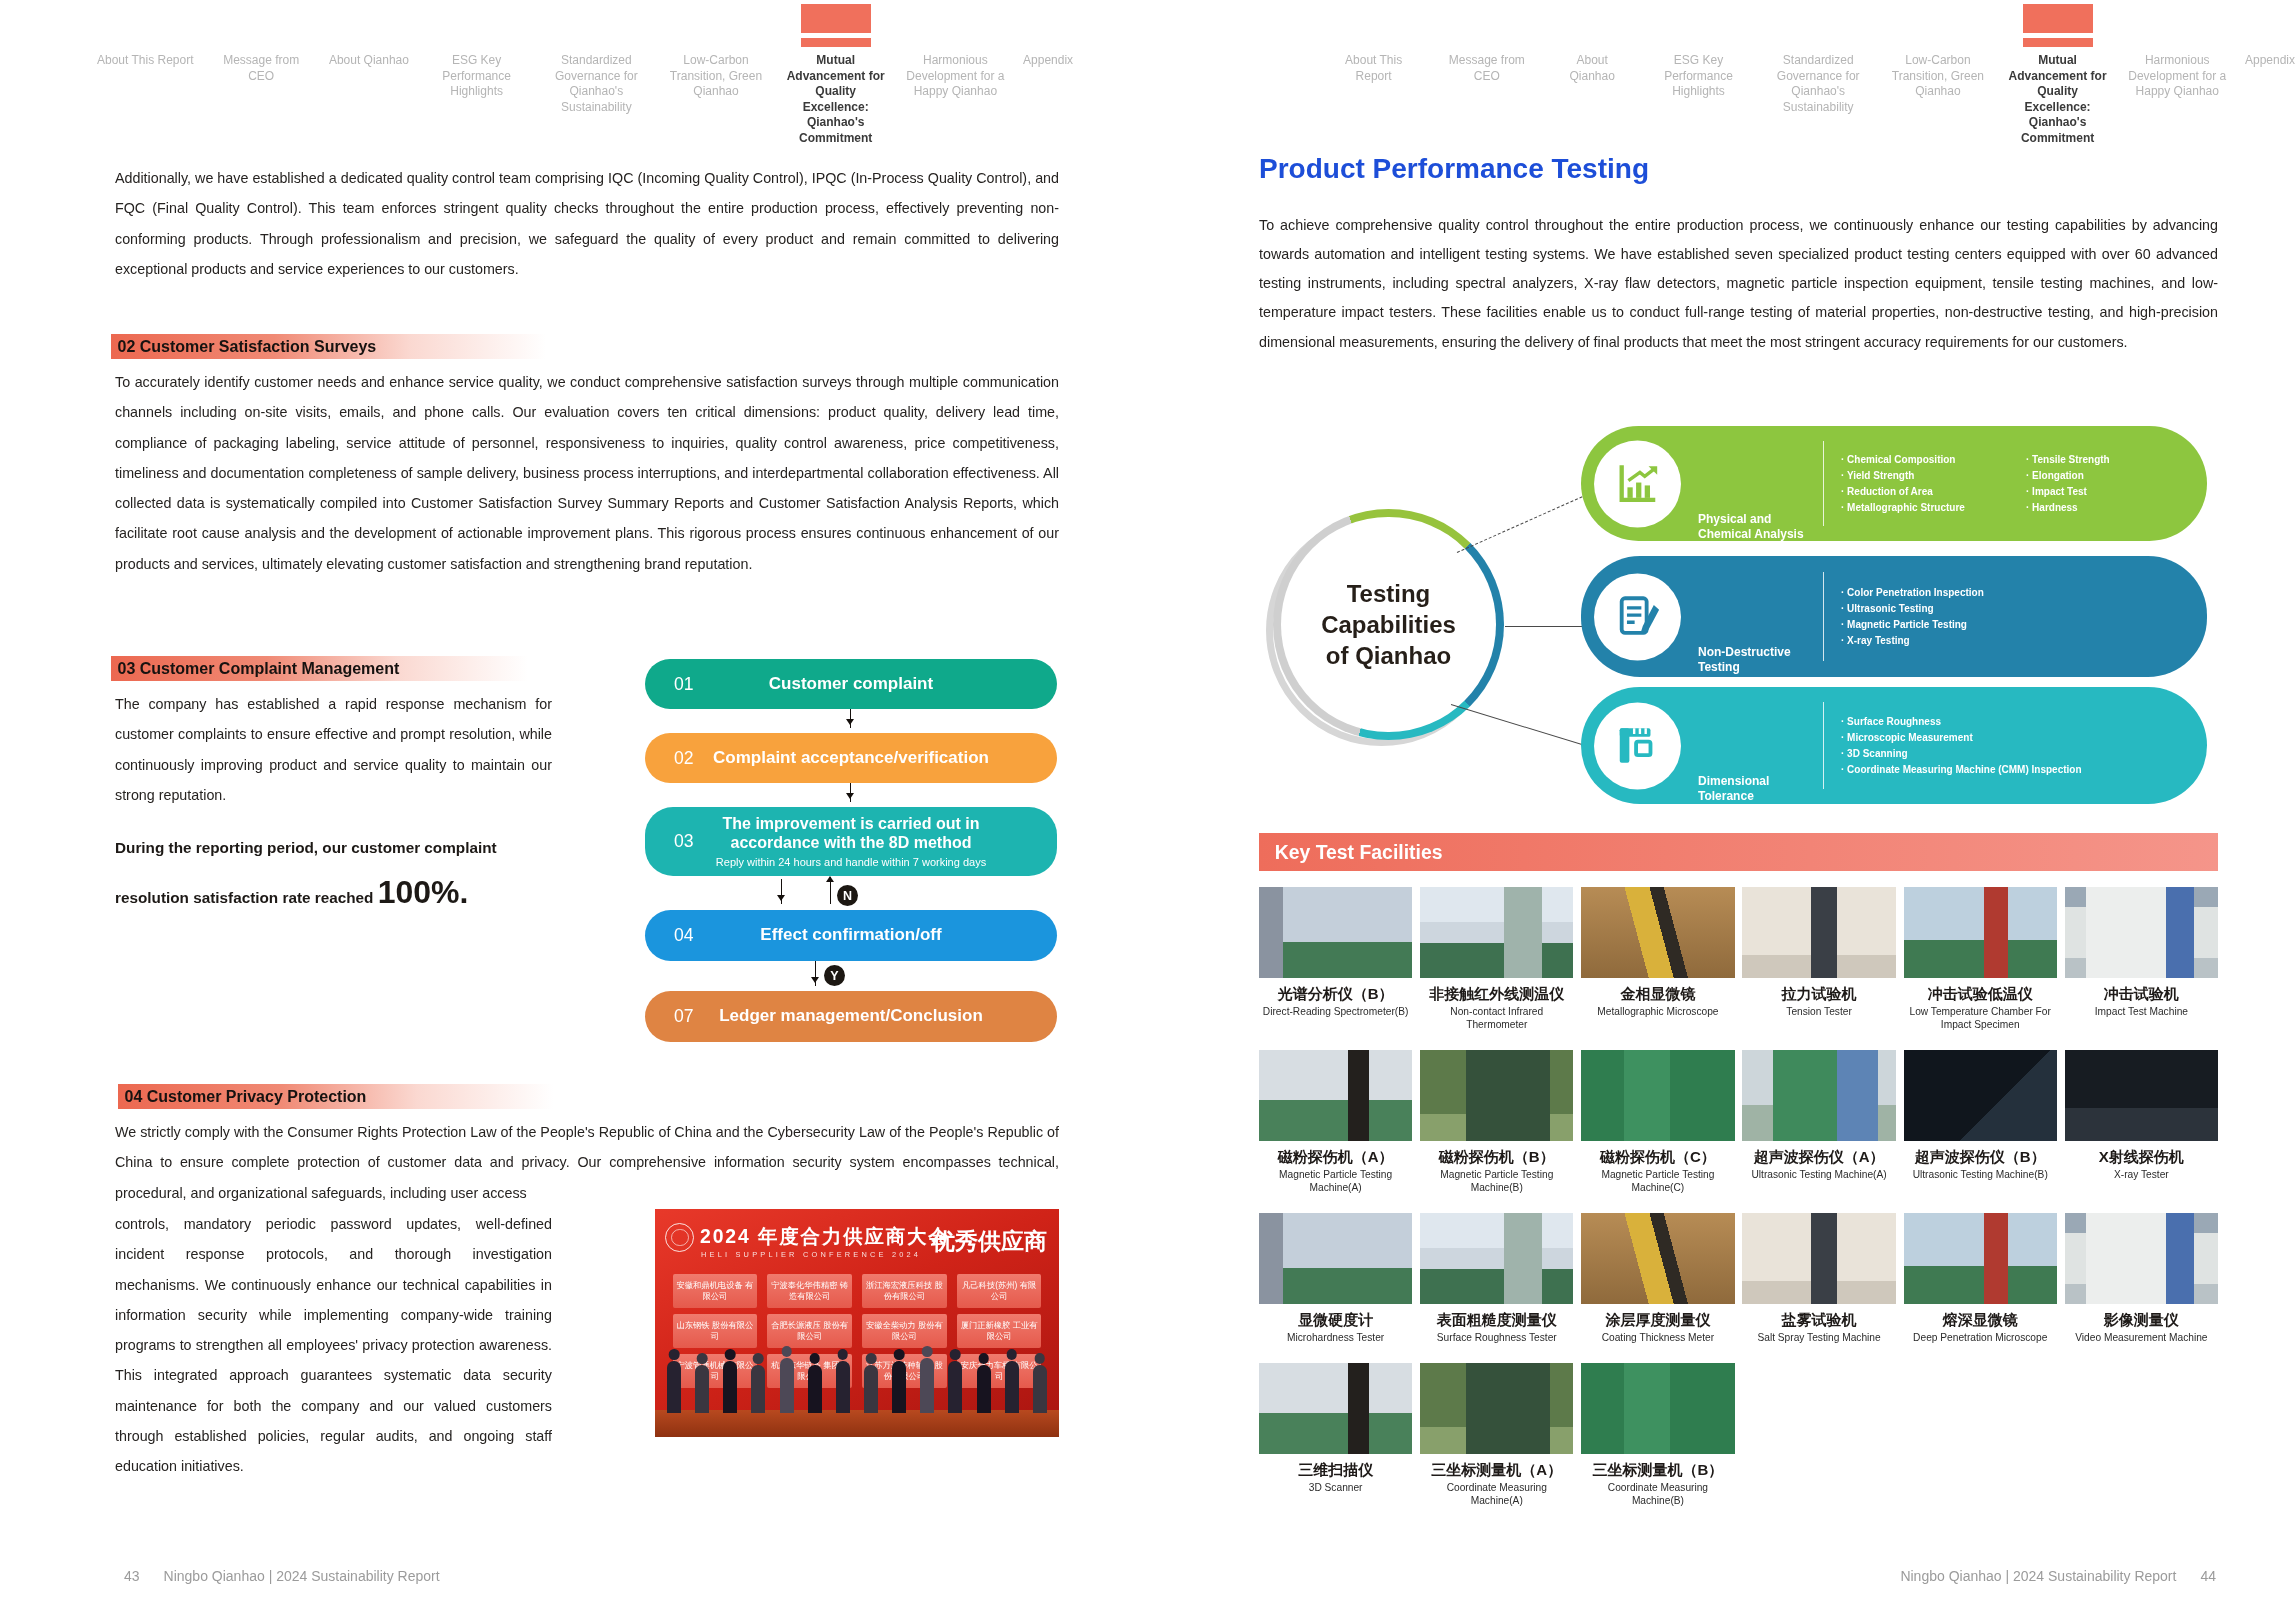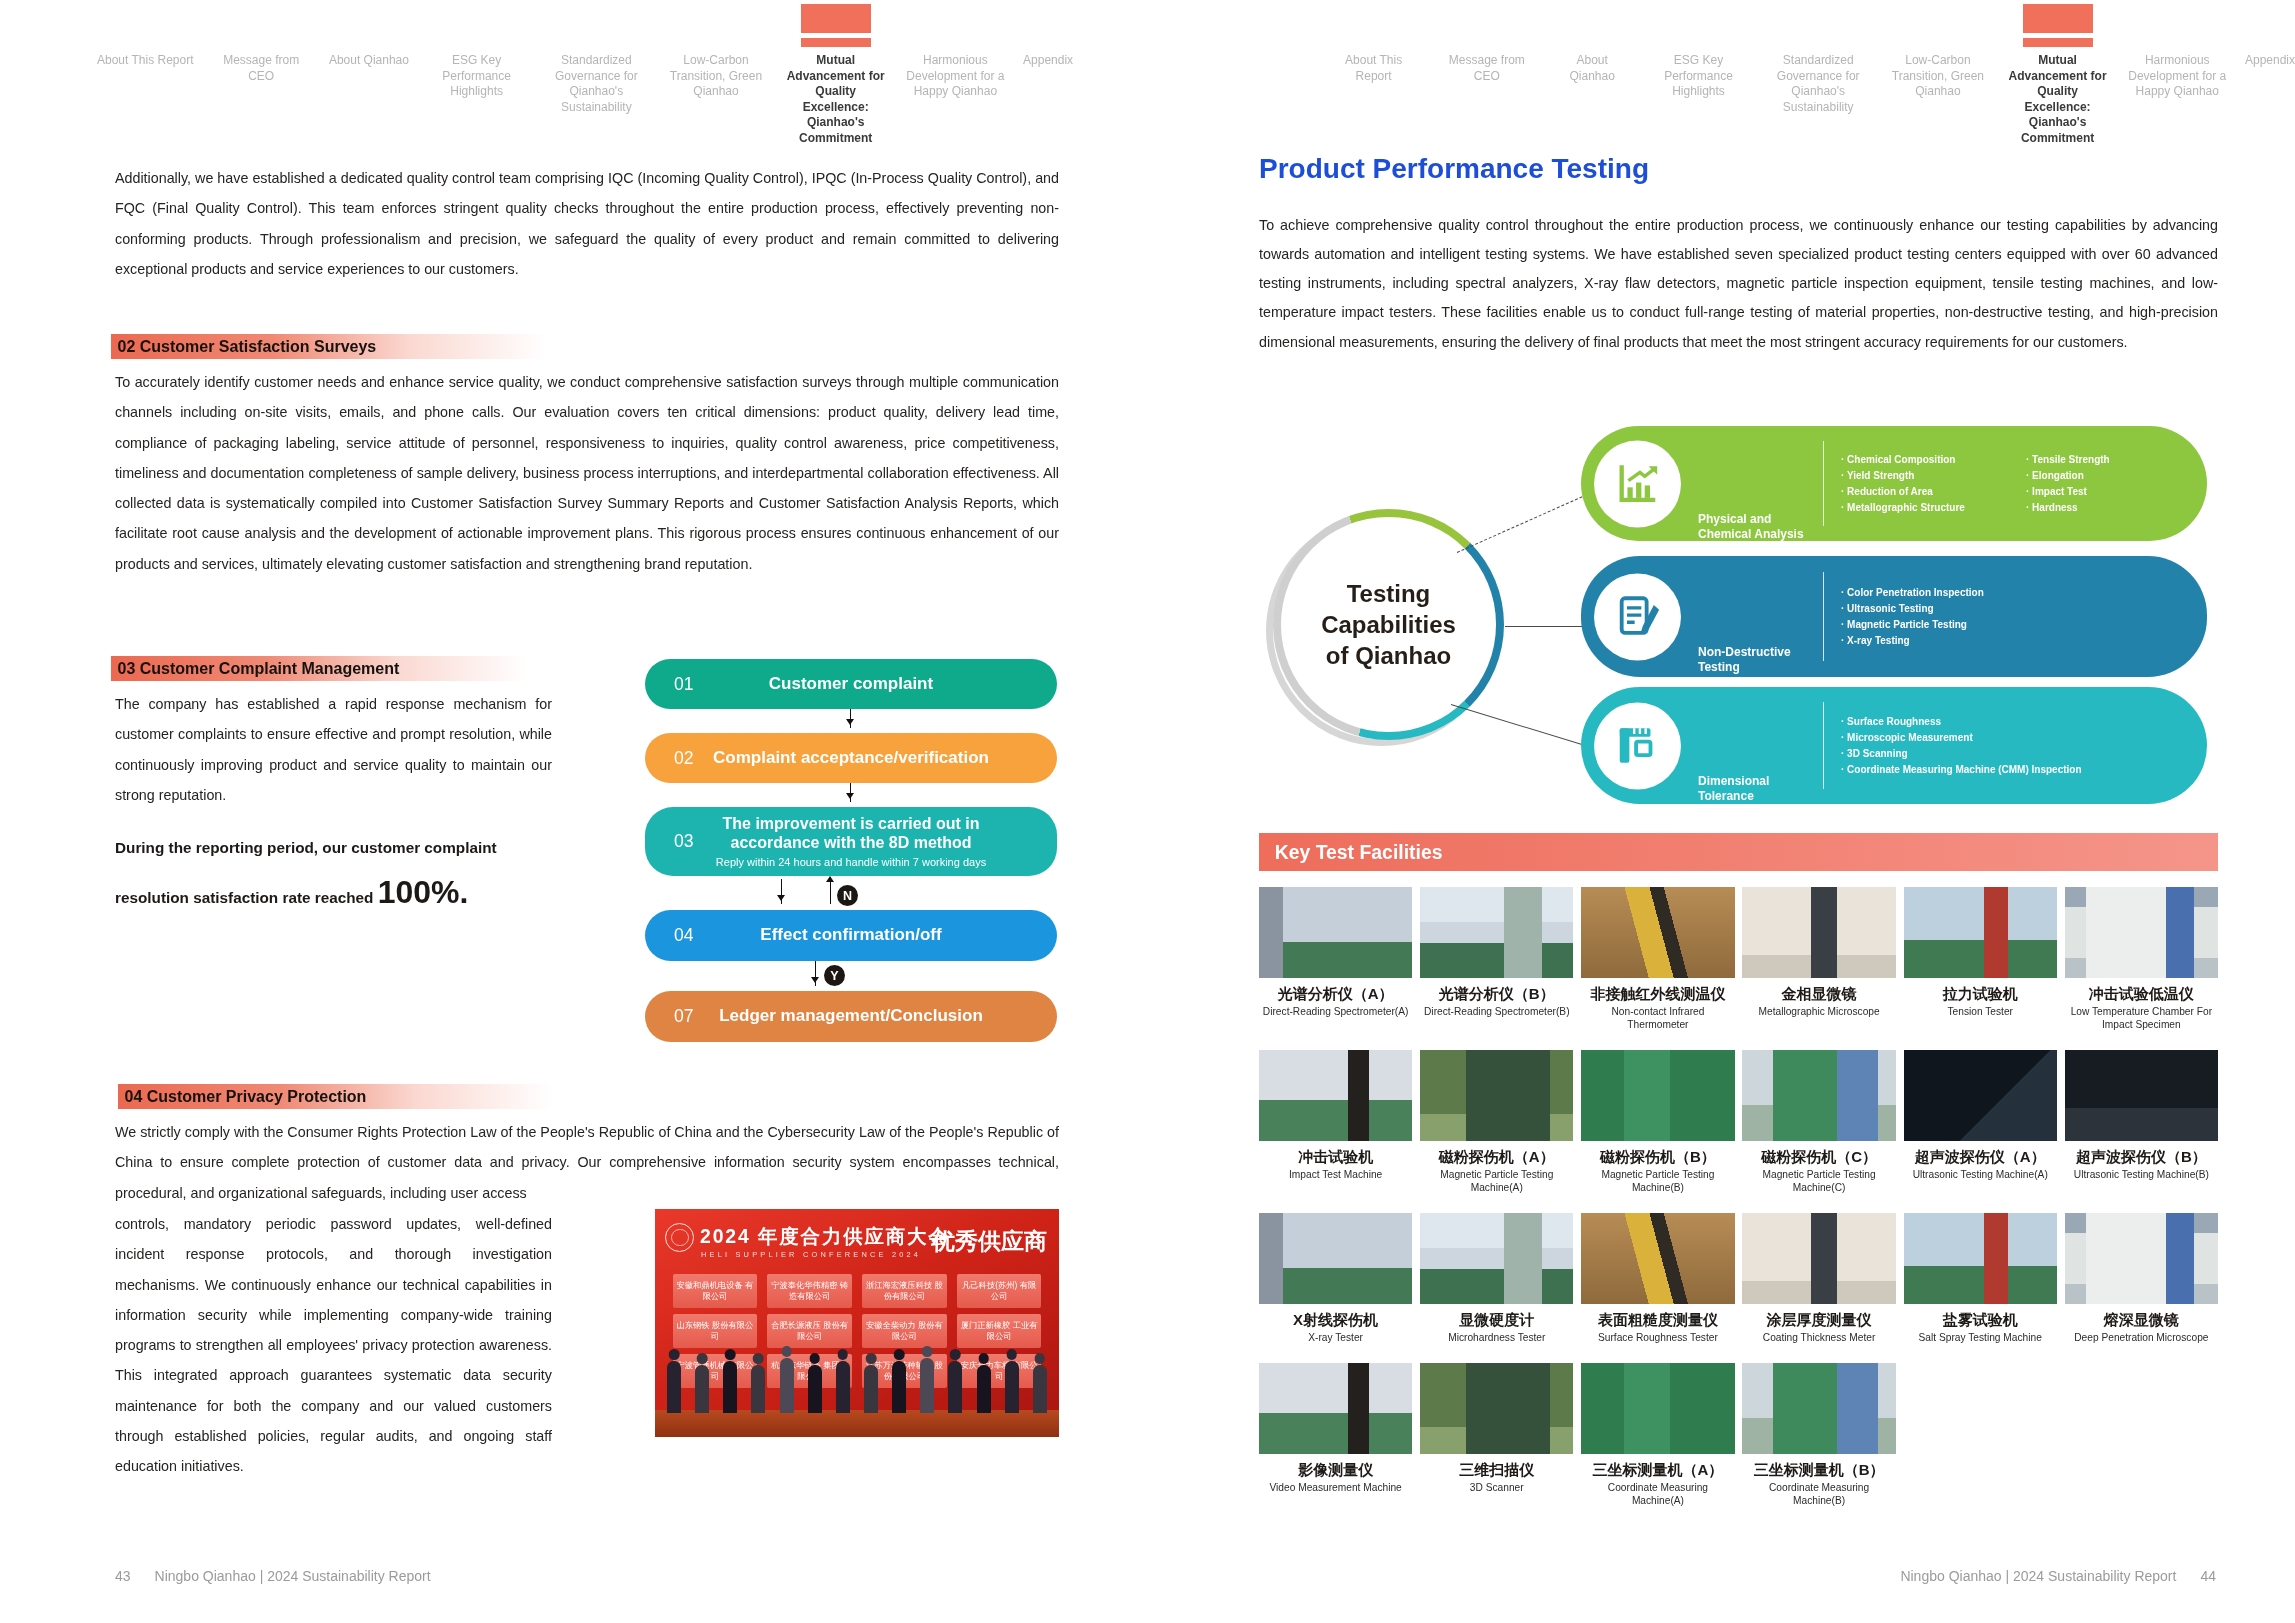--- a/index.html
+++ b/index.html
@@ -100,21 +100,21 @@
   .fac:nth-child(12n+5) .photo{background:linear-gradient(90deg,rgba(0,0,0,0) 0 52%,#b03a30 52% 68%,rgba(0,0,0,0) 68%),linear-gradient(180deg,#bdd0de 0 58%,#3f7a52 58%);}
   .fac:nth-child(12n+6) .photo{background:linear-gradient(90deg,rgba(0,0,0,0) 0 14%,#eceeed 14% 66%,#4a6fae 66% 84%,rgba(0,0,0,0) 84%),linear-gradient(180deg,#9aa8b5 0 22%,#dfe3e2 22% 78%,#b9c2c6 78%);}
   .fac:nth-child(12n+7) .photo{background:linear-gradient(90deg,rgba(0,0,0,0) 0 58%,#23201d 58% 72%,rgba(0,0,0,0) 72%),linear-gradient(180deg,#d7dde2 0 55%,#49815a 55%);}
   .fac:nth-child(12n+8) .photo{background:linear-gradient(90deg,rgba(0,0,0,0) 0 30%,#35513b 30% 85%,rgba(0,0,0,0) 85%),linear-gradient(180deg,#5d7a4a 0 70%,#88a06b 70%);}
   .fac:nth-child(12n+9) .photo{background:linear-gradient(90deg,#2f7d4f 0 28%,#3e9160 28% 58%,#2f7d4f 58% 100%),linear-gradient(180deg,#87a18d,#5b7a63);}
   .fac:nth-child(12n+10) .photo{background:linear-gradient(90deg,rgba(0,0,0,0) 0 20%,#3f8a5c 20% 62%,#5d84b5 62% 88%,rgba(0,0,0,0) 88%),linear-gradient(180deg,#cdd6da 0 60%,#9fb3a5 60%);}
   .fac:nth-child(12n+11) .photo{background:linear-gradient(135deg,#10161d 0 60%,#24303c 60%);}
   .fac:nth-child(12n+12) .photo{background:linear-gradient(180deg,#171c22 0 64%,#2c333b 64%);}
   
   .foot{position:absolute;top:1568px;font-size:14px;color:#9b9b9b;display:flex;gap:24px;align-items:baseline;}
-  .foot.left{left:115px;} .foot.right{right:79px;}
+  .foot.left{left:124px;} .foot.right{right:79px;}
 </style>
 </head>
 <body>
 
 <div class="sheet">
 
   <div class="page-head left">
       <div class="nav-item"><span>About This Report</span></div>
       <div class="nav-item"><span>Message from CEO</span></div>
       <div class="nav-item"><span>About Qianhao</span></div>
@@ -316,25 +316,20 @@
           <li>3D Scanning</li>
           <li>Coordinate Measuring Machine (CMM) Inspection</li>
         </ul>
       </div>
     </div>
 
   <div class="banner">Key Test Facilities</div>
   <div class="grid">
       <div class="fac">
         <div class="photo"></div>
-        <div class="zh">光谱分析仪（A）</div>
-        <div class="en">Direct-Reading Spectrometer(A)</div>
-      </div>
-      <div class="fac">
-        <div class="photo"></div>
         <div class="zh">光谱分析仪（B）</div>
         <div class="en">Direct-Reading Spectrometer(B)</div>
       </div>
       <div class="fac">
         <div class="photo"></div>
         <div class="zh">非接触红外线测温仪</div>
         <div class="en">Non-contact Infrared Thermometer</div>
       </div>
       <div class="fac">
         <div class="photo"></div>

